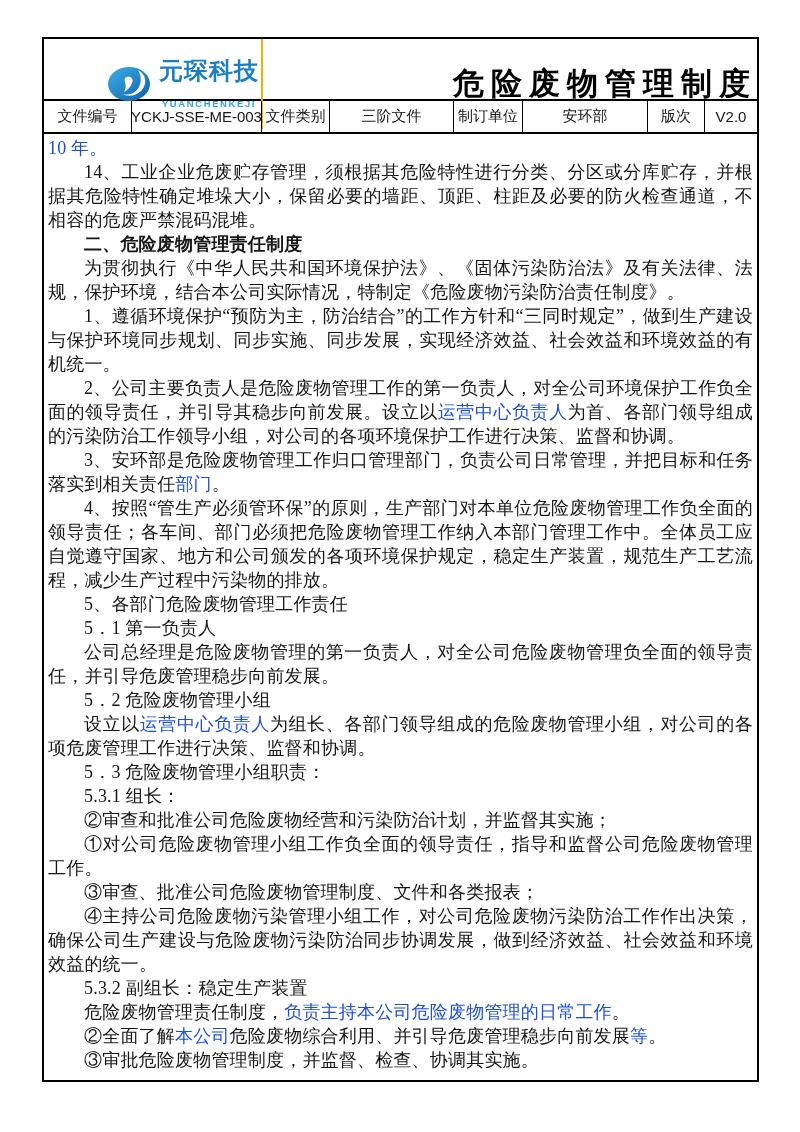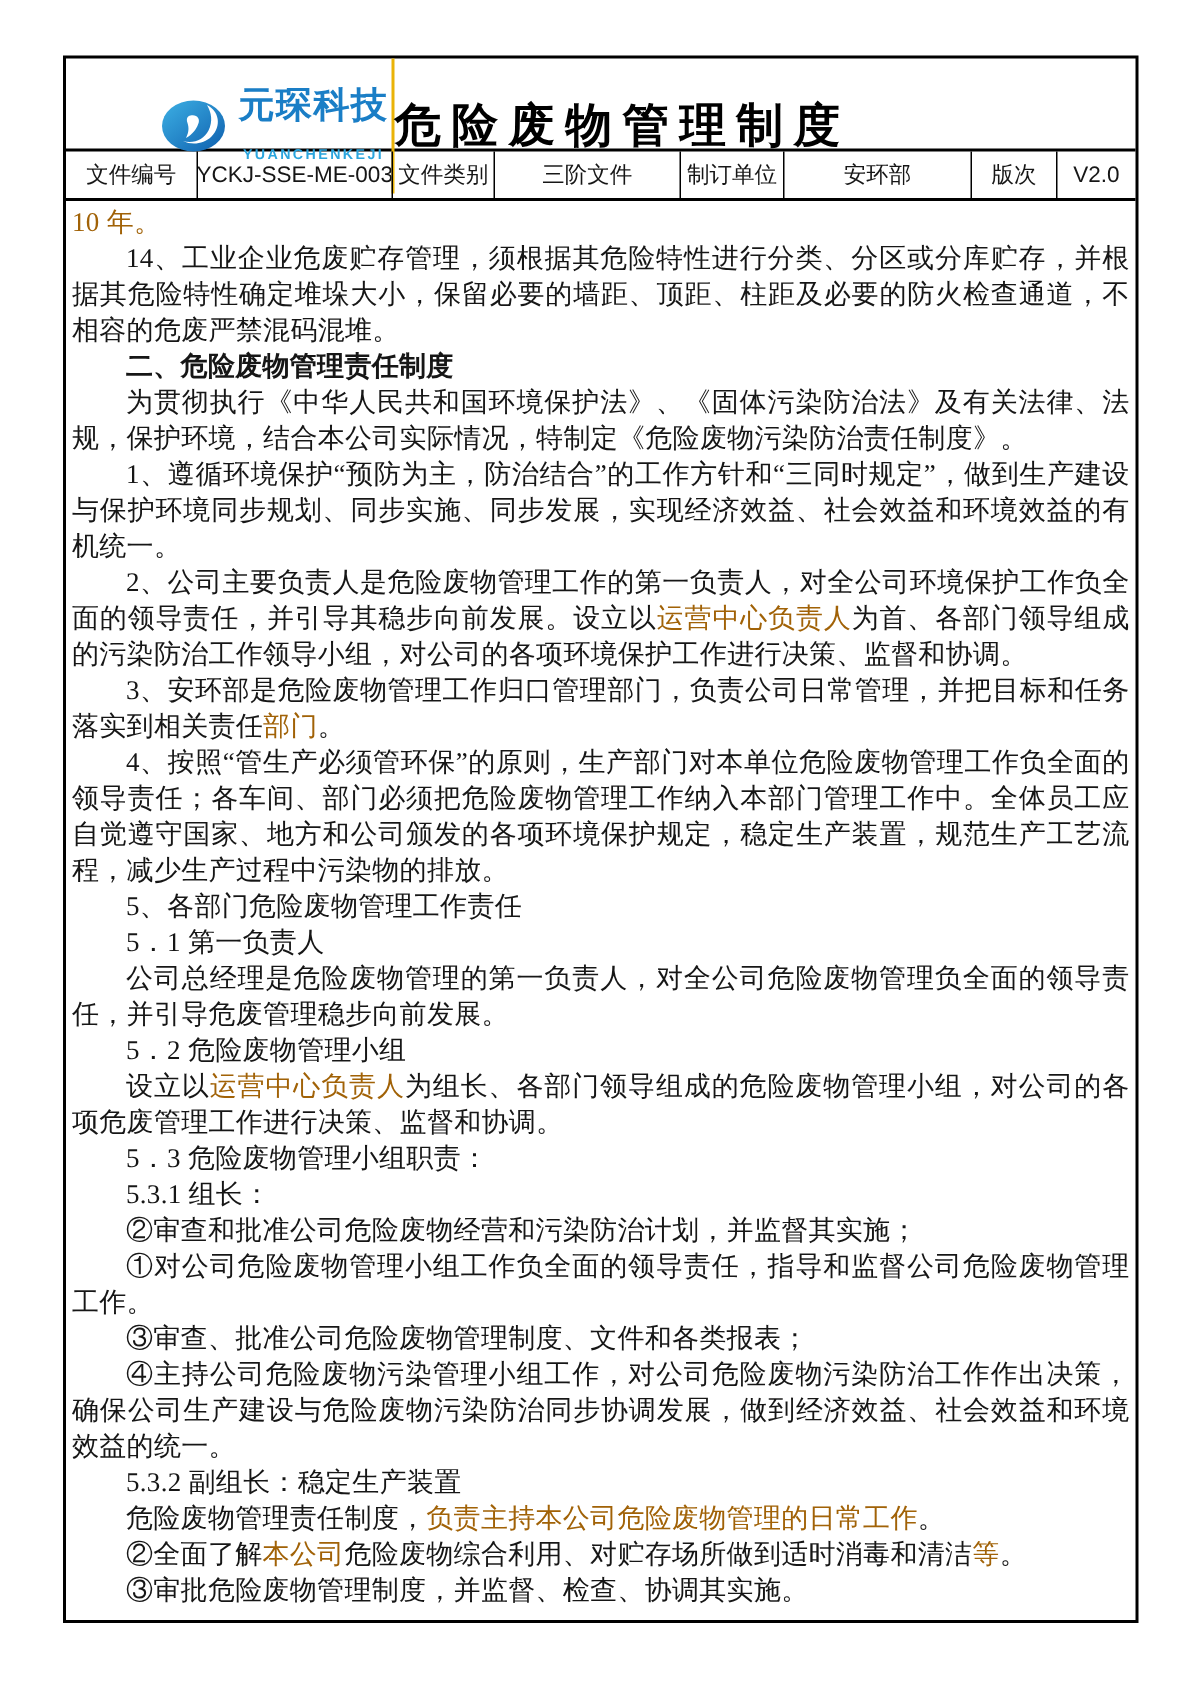--- a/index.html
+++ b/index.html
@@ -32,21 +32,21 @@
     font-size:24px; font-weight:bold; color:#1a7ec6;
     font-family:"Liberation Sans","DejaVu Sans",sans-serif;
     letter-spacing:1px;
   }
   .brand-en {
     font-size:9.5px; font-weight:bold; color:#2ba5dd;
     font-family:"Liberation Sans","DejaVu Sans",sans-serif;
     letter-spacing:1.6px; margin-top:16px;
   }
   .title-cell {
-    display:flex; align-items:center; justify-content:flex-start;
+    display:flex; align-items:center; justify-content:flex-end;
   }
   .doc-title {
     font-size:31px; font-weight:bold; color:#000;
     letter-spacing:7px;
   }
   .hdr-row2 {
     display:grid;
     grid-template-columns:88px 130px 68px 124px 69px 125px 57px 1fr;
     height:33px;
     border-bottom:2px solid #000;
@@ -69,21 +69,21 @@
   }
   .para {
     font-size:18px;
     line-height:24px;
     text-indent:36px;
     text-align:justify;
     letter-spacing:0.2px;
   }
   .para.no-indent { text-indent:0; }
   .para.bold { font-weight:bold; }
-  .blue { color:#a16207; }
+  .blue { color:#1d4ed8; }
 </style>
 </head>
 <body>
 
 <div class="doc-frame">
 
   <div class="hdr-row1">
     <div class="logo-cell">
       <svg width="46" height="40" viewBox="0 0 46 40">
         <defs>
@@ -132,17 +132,17 @@
       <p class="para"><span>5．2 危险废物管理小组</span></p>
       <p class="para"><span>设立以</span><span class="blue">运营中心负责人</span><span>为组长、各部门领导组成的危险废物管理小组，对公司的各项危废管理工作进行决策、监督和协调。</span></p>
       <p class="para"><span>5．3 危险废物管理小组职责：</span></p>
       <p class="para"><span>5.3.1 组长：</span></p>
       <p class="para"><span>②审查和批准公司危险废物经营和污染防治计划，并监督其实施；</span></p>
       <p class="para"><span>①对公司危险废物管理小组工作负全面的领导责任，指导和监督公司危险废物管理工作。</span></p>
       <p class="para"><span>③审查、批准公司危险废物管理制度、文件和各类报表；</span></p>
       <p class="para"><span>④主持公司危险废物污染管理小组工作，对公司危险废物污染防治工作作出决策，确保公司生产建设与危险废物污染防治同步协调发展，做到经济效益、社会效益和环境效益的统一。</span></p>
       <p class="para"><span>5.3.2 副组长：稳定生产装置</span></p>
       <p class="para"><span>危险废物管理责任制度，</span><span class="blue">负责主持本公司危险废物管理的日常工作</span><span>。</span></p>
-      <p class="para"><span>②全面了解</span><span class="blue">本公司</span><span>危险废物综合利用、对贮存场所做到适时消毒和清洁</span><span class="blue">等</span><span>。</span></p>
+      <p class="para"><span>②全面了解</span><span class="blue">本公司</span><span>危险废物综合利用、并引导危废管理稳步向前发展</span><span class="blue">等</span><span>。</span></p>
       <p class="para"><span>③审批危险废物管理制度，并监督、检查、协调其实施。</span></p>
     </div>
 
 </div>
 
 </body></html>

